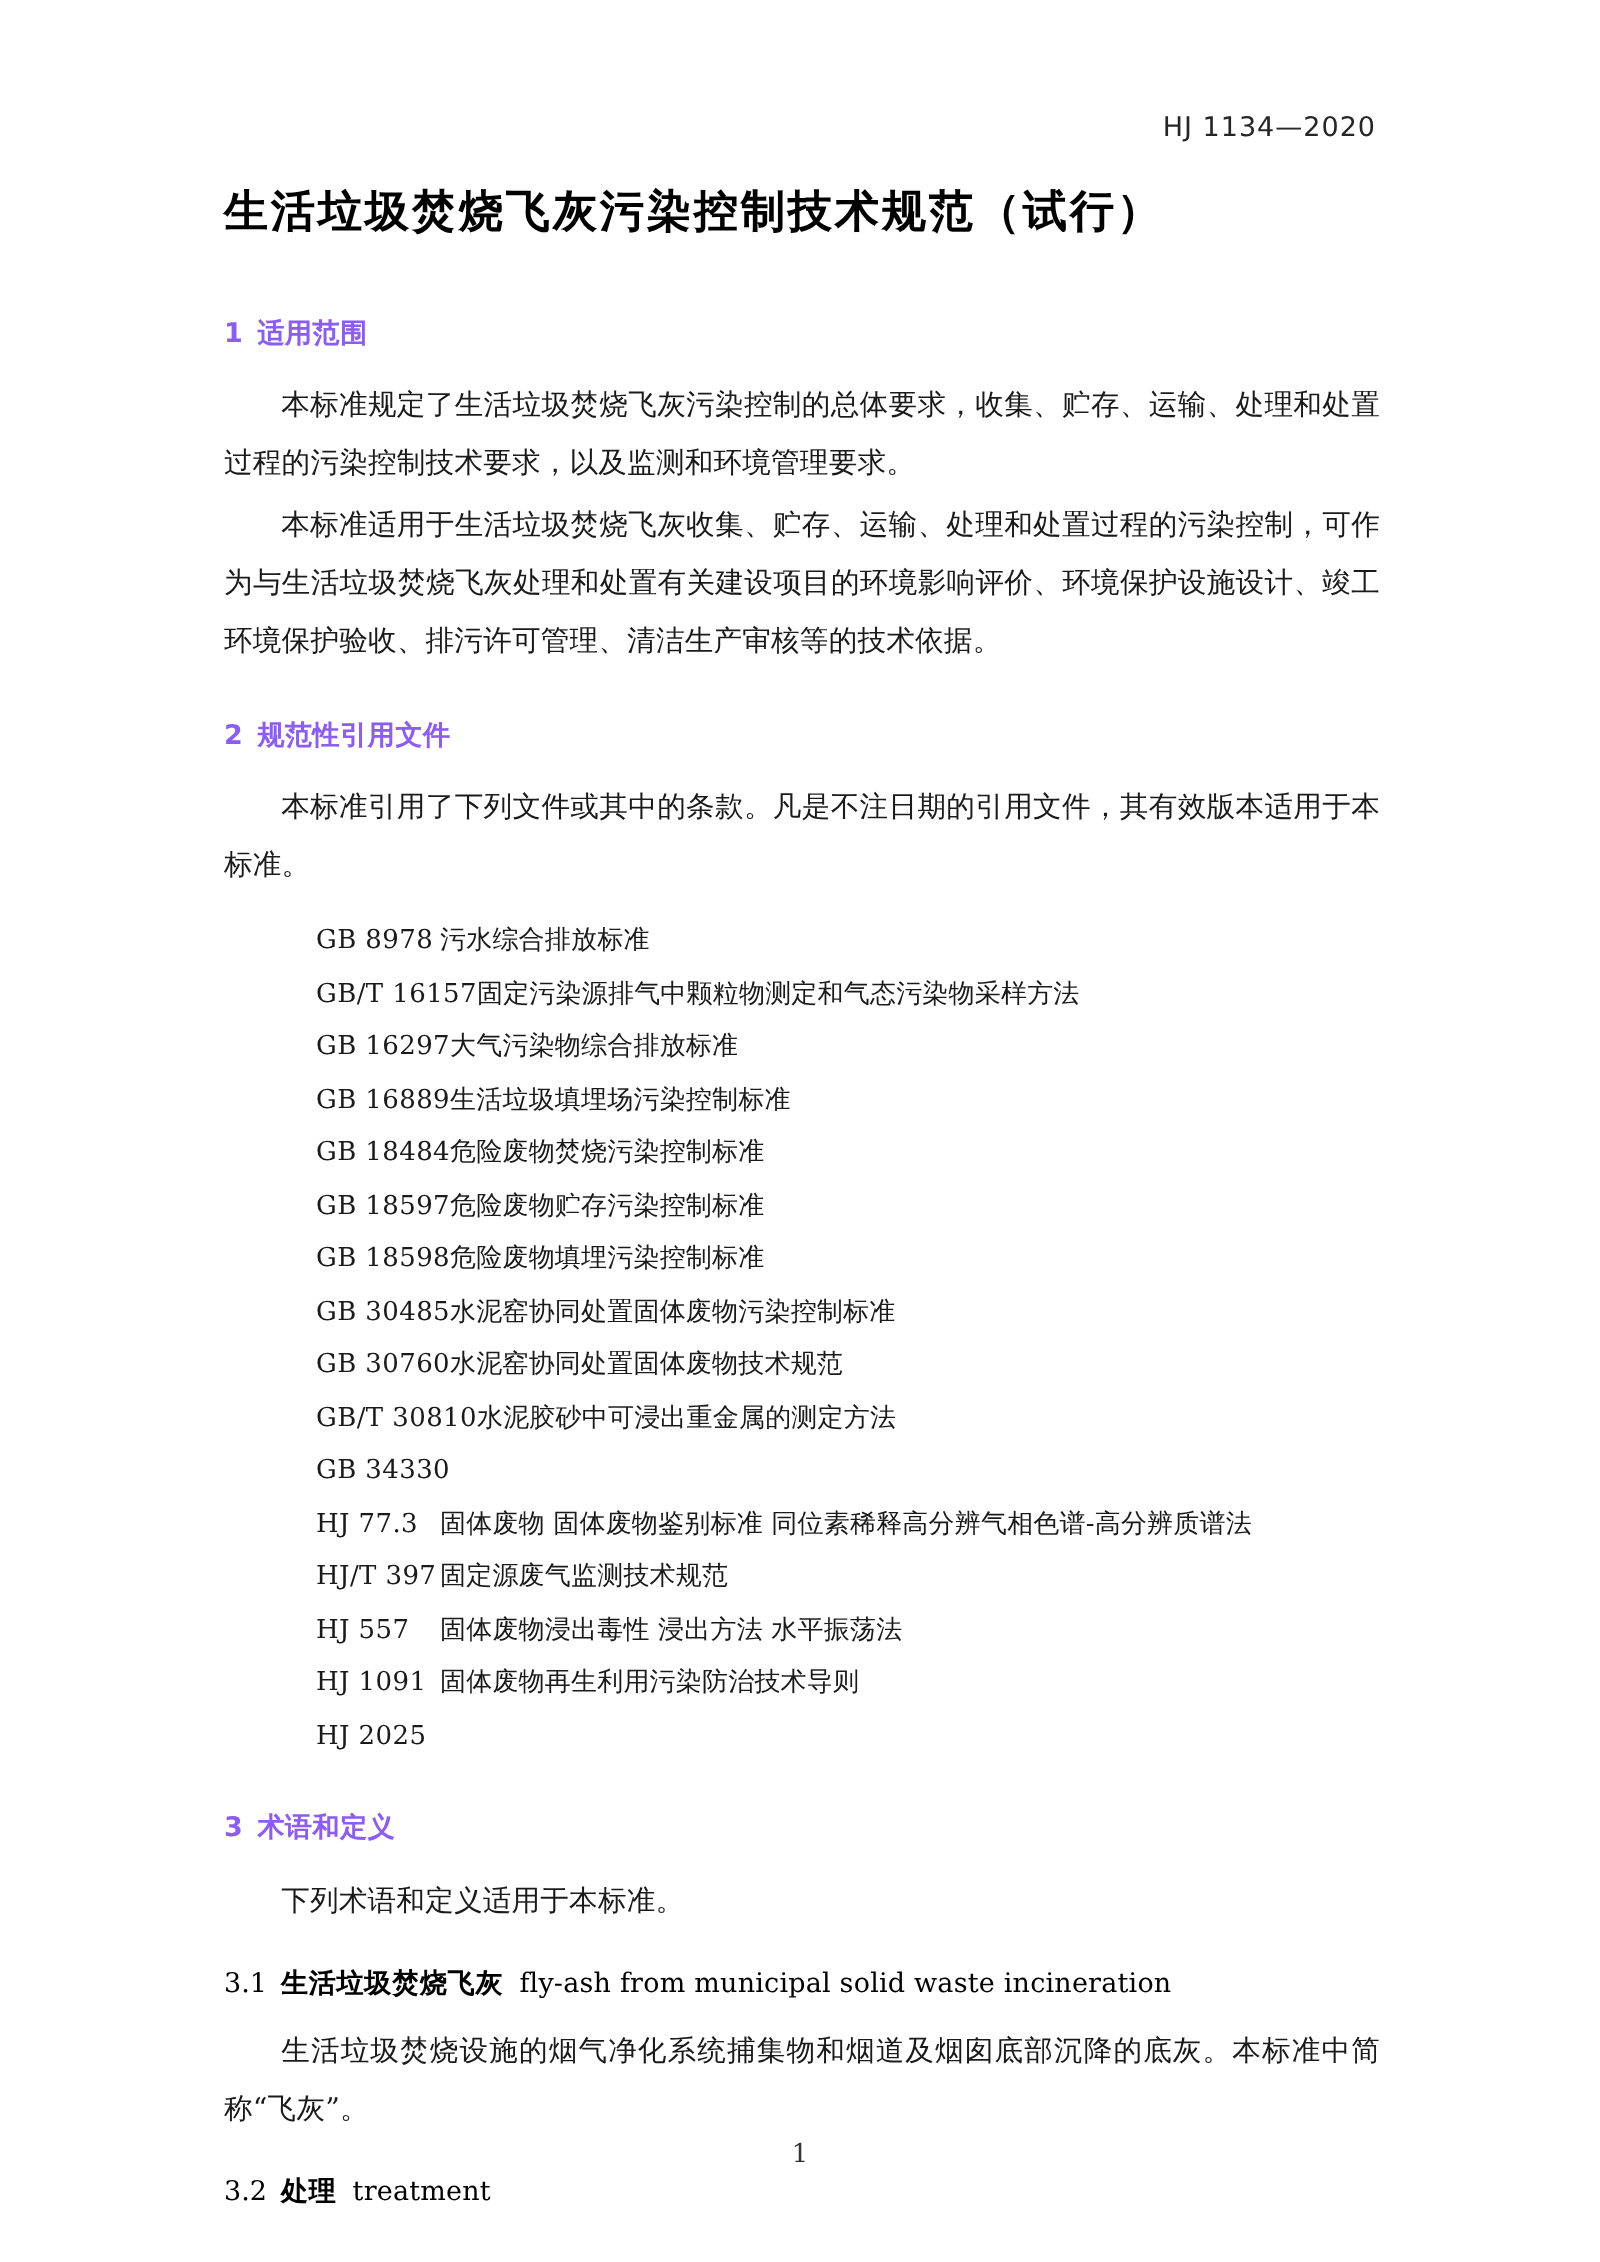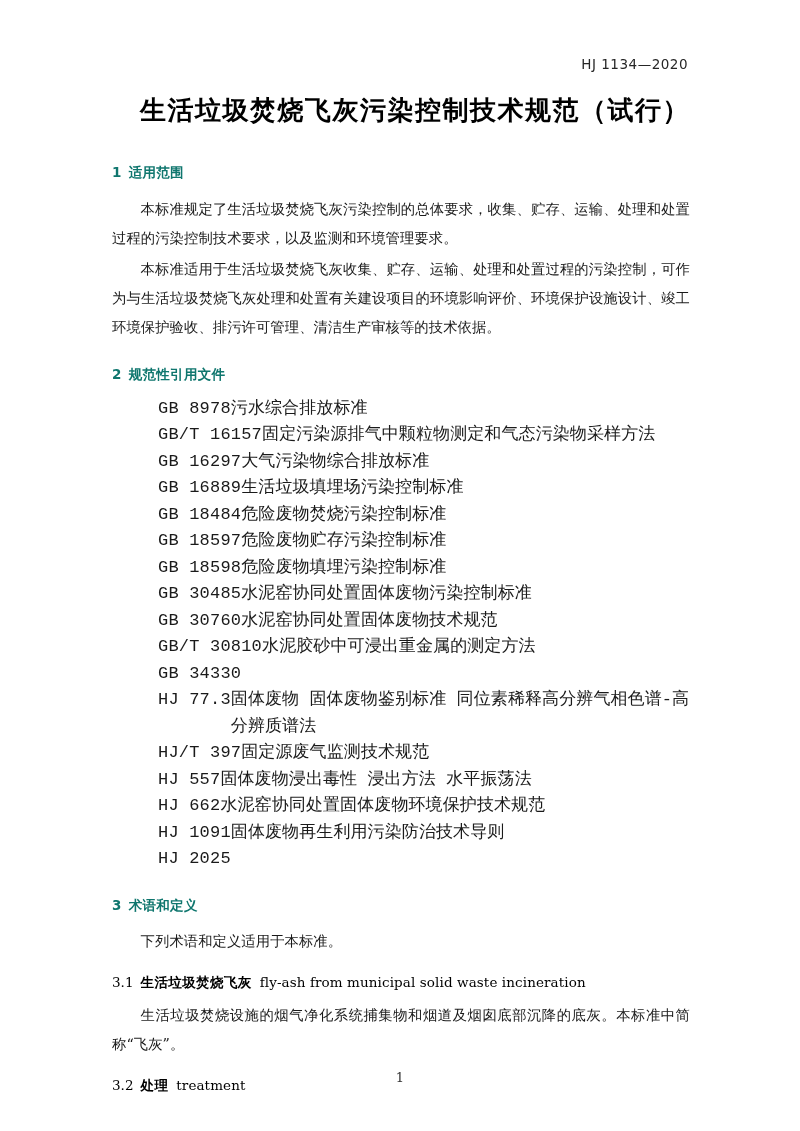--- a/index.html
+++ b/index.html
@@ -40,56 +40,56 @@
   .content {
     position: absolute;
     top: 92px;
     left: 112px;
     width: 578px;
   }
 
   
   .doc-title {
     font-family: "DejaVu Sans", "Liberation Sans", sans-serif;
-    font-size: 26px;
+    font-size: 22px;
     font-weight: bold;
     letter-spacing: 1.5px;
-    text-align: right;
+    text-align: left;
     color: #000;
     margin: 0 0 34px 0;
     line-height: 1.4;
   }
 
   
   .h1 {
     font-family: "DejaVu Sans", "Liberation Sans", sans-serif;
     font-size: 13.5px;
     font-weight: bold;
-    color: #0f766e;
+    color: #8b5cf6;
     margin: 22px 0 12px 0;
     line-height: 1.5;
     letter-spacing: 0.3px;
   }
   .h1 .num {
     font-weight: bold;
     margin-right: 7px;
   }
 
   .h2 {
     font-size: 13.5px;
     color: #000;
     margin: 16px 0 8px 0;
     line-height: 1.5;
   }
   .h2 .num {
     font-family: "DejaVu Serif", "Liberation Serif", serif;
     margin-right: 7px;
   }
   .h2 .cn {
-    font-family: Liberation Serif, serif;
+    font-family: Liberation Mono, monospace;
     font-weight: bold;
     letter-spacing: 0.4px;
   }
   .h2 .en {
     font-family: "DejaVu Serif", "Liberation Serif", serif;
     font-weight: normal;
     margin-left: 8px;
     letter-spacing: 0.1px;
   }
 
@@ -106,24 +106,23 @@
   }
 
   
   .ref-list {
     margin: 10px 0 4px 0;
     padding: 0;
     list-style: none;
   }
   .ref-item {
     display: flex;
-    font-size: 17px;
+    font-size: 13px;
     line-height: 26.5px;
     color: #1a1a1a;
-    font-family: Liberation Mono, monospace;
   }
   .ref-code {
     flex: 0 0 108px;
     padding-left: 46px;
     box-sizing: border-box;
     white-space: nowrap;
     letter-spacing: 0.2px;
   }
   .ref-title {
     flex: 1 1 auto;
@@ -156,20 +155,21 @@
 
     <div class="h1">
       <span class="num">1</span><span>适用范围</span>
     </div>
     <p class="para">本标准规定了生活垃圾焚烧飞灰污染控制的总体要求，收集、贮存、运输、处理和处置过程的污染控制技术要求，以及监测和环境管理要求。</p>
     <p class="para">本标准适用于生活垃圾焚烧飞灰收集、贮存、运输、处理和处置过程的污染控制，可作为与生活垃圾焚烧飞灰处理和处置有关建设项目的环境影响评价、环境保护设施设计、竣工环境保护验收、排污许可管理、清洁生产审核等的技术依据。</p>
 
     <div class="h1">
       <span class="num">2</span><span>规范性引用文件</span>
     </div>
+    <p class="para">本标准引用了下列文件或其中的条款。凡是不注日期的引用文件，其有效版本适用于本标准。</p>
 
     <ul class="ref-list">
       <li class="ref-item">
         <span class="ref-code">GB 8978</span>
         <span class="ref-title">污水综合排放标准</span>
       </li>
       <li class="ref-item">
         <span class="ref-code">GB/T 16157</span>
         <span class="ref-title">固定污染源排气中颗粒物测定和气态污染物采样方法</span>
       </li>
@@ -214,24 +214,20 @@
       </li>
       <li class="ref-item">
         <span class="ref-code">HJ/T 397</span>
         <span class="ref-title">固定源废气监测技术规范</span>
       </li>
       <li class="ref-item">
         <span class="ref-code">HJ 557</span>
         <span class="ref-title">固体废物浸出毒性  浸出方法  水平振荡法</span>
       </li>
       <li class="ref-item">
-        <span class="ref-code">HJ 662</span>
-        <span class="ref-title">水泥窑协同处置固体废物环境保护技术规范</span>
-      </li>
-      <li class="ref-item">
         <span class="ref-code">HJ 1091</span>
         <span class="ref-title">固体废物再生利用污染防治技术导则</span>
       </li>
       <li class="ref-item">
         <span class="ref-code">HJ 2025</span>
       </li>
     </ul>
 
     <div class="h1">
       <span class="num">3</span><span>术语和定义</span>

